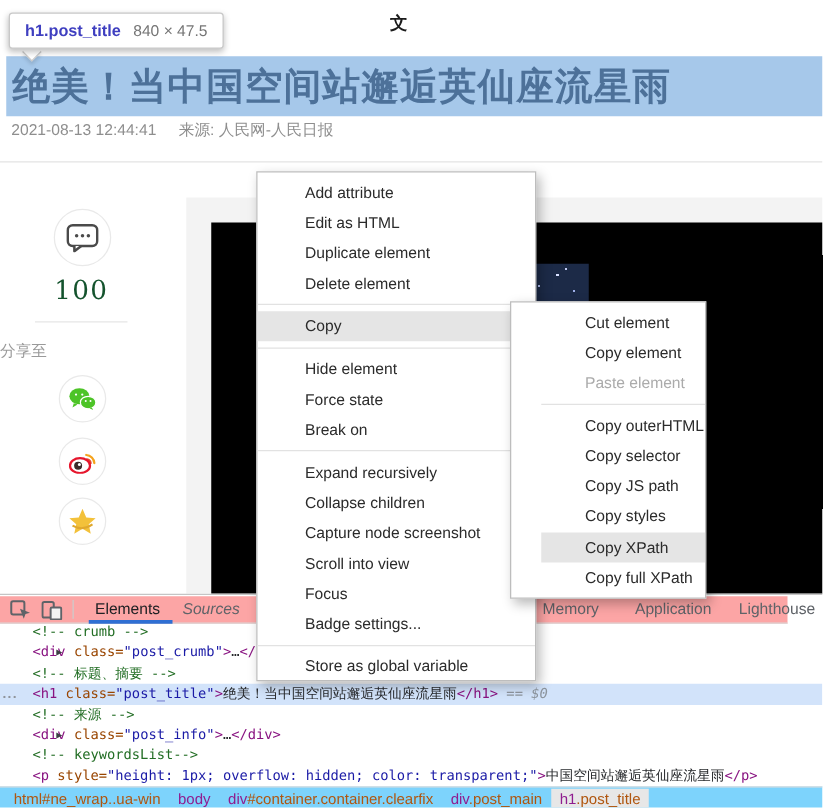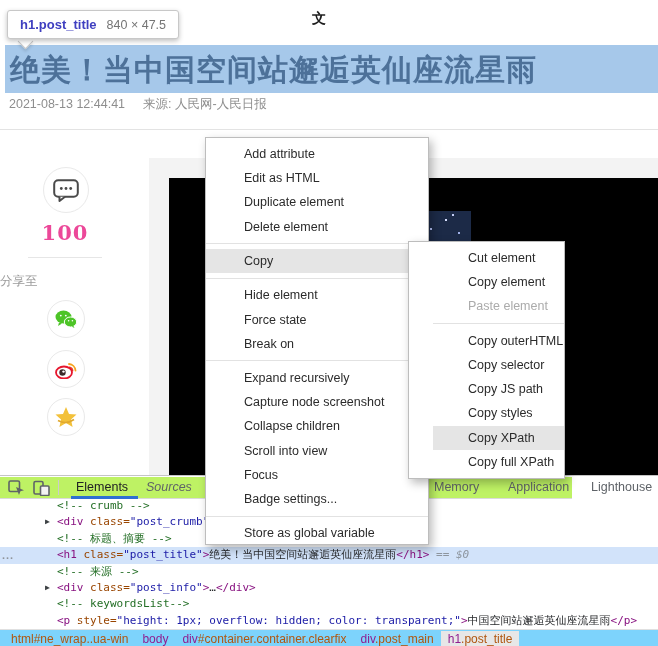--- a/index.html
+++ b/index.html
@@ -29,50 +29,50 @@
   .tip{position:absolute;left:7px;top:10px;height:27px;background:#fff;border:1px solid #c8c8c8;border-radius:3px;
        box-shadow:0 2px 5px rgba(0,0,0,.25);display:flex;align-items:center;padding:0 12px;z-index:60;white-space:nowrap;}
   .tip .sel{font-size:13px;font-weight:700;color:#3f3fc0;}
   .tip .dim{font-size:12.5px;color:#757575;margin-left:10px;}
   .tip-arrow{position:absolute;left:20px;top:36px;width:10px;height:10px;background:#fff;border-left:1px solid #c8c8c8;border-bottom:1px solid #c8c8c8;transform:rotate(-45deg);transform-origin:center;z-index:59;box-shadow:-2px 2px 3px rgba(0,0,0,.12);}
 
   
   .rail{position:absolute;left:0;top:160px;width:130px;}
   .circle{position:absolute;border:1px solid #e9e9e9;border-radius:50%;background:#fff;display:flex;align-items:center;justify-content:center;}
   .c-comment{left:43px;top:7px;width:44px;height:44px;}
-  .comment-count{position:absolute;left:0;top:60px;width:130px;text-align:center;font-family:"DejaVu Serif",serif;font-weight:700;font-size:21px;color:#ec4899;letter-spacing:1px;}
+  .comment-count{position:absolute;left:0;top:60px;width:130px;text-align:center;font-family:"DejaVu Serif",serif;font-weight:400;font-size:21px;color:#14532d;letter-spacing:1px;}
   .rail-hr{position:absolute;left:28px;top:97px;width:74px;height:1px;background:#e6e6e6;}
   .share-label{position:absolute;left:0;top:113px;width:130px;text-align:left;font-size:12.5px;color:#9a9a9a;}
   .c-share{width:36px;height:36px;left:47px;}
   .c-wechat{top:140px;} .c-weibo{top:190px;} .c-qzone{top:238px;}
 
   
   .menu{position:absolute;background:#fff;border:1px solid #bdbdbd;box-shadow:3px 4px 9px rgba(0,0,0,.28);padding:4px 0;box-sizing:border-box;z-index:90;font-size:12.5px;color:#2b2b2b;}
   #main-menu{left:205px;top:137px;width:224px;height:408px;}
   #copy-menu{left:408px;top:241px;width:157px;padding-left:24px;}
   .mi{height:24.2px;line-height:24.2px;padding-left:38px;position:relative;white-space:nowrap;cursor:default;}
   #copy-menu .mi{padding-left:35px;}
   .mi.hl{background:#e5e5e5;}
   .mi.dis{color:#ababab;}
   .mi .arr{position:absolute;right:7px;top:0;font-size:8px;color:#616161;}
   .msep{height:1px;background:#e2e2e2;margin:4.6px 0;}
 
   
   .devtools{position:absolute;left:0;top:475px;width:658px;height:171px;background:#fff;border-top:1px solid #c5c5c5;}
-  .dt-toolbar{position:absolute;left:0;top:1px;width:572px;height:21px;background:#bef264;border-bottom:1px solid #dadada;}
+  .dt-toolbar{position:absolute;left:0;top:1px;width:630px;height:21px;background:#fca5a5;border-bottom:1px solid #dadada;}
   .dt-toolbar svg{position:absolute;top:3px;}
   .ic-inspect{left:8px;} .ic-device{left:33px;}
   .tb-sep{position:absolute;left:58px;top:3px;width:1px;height:15px;background:#ccc;}
   .tab{position:absolute;top:0;height:21px;line-height:21px;font-size:12.5px;color:#5f6368;}
   .tab.active{color:#202124;}
   .tab-0{left:76px;} .tab-1{left:146px;font-style:italic;} .tab-2{left:393px;} .tab-3{left:434px;} .tab-4{left:508px;} .tab-5{left:591px;}
   .tab-underline{position:absolute;left:71px;top:19px;width:67px;height:3px;background:#2f6fd3;}
 
   .tree{position:absolute;left:0;top:22px;width:658px;height:131px;font-family:"DejaVu Sans Mono",monospace;font-size:11px;overflow:hidden;}
-  .trow{position:relative;height:16.4px;line-height:16.4px;padding-left:57px;white-space:nowrap;}
+  .trow{position:relative;height:16.4px;line-height:16.4px;padding-left:26px;white-space:nowrap;}
   .trow.sel{background:#d2e3fa;}
   .trow .tw{position:absolute;left:45px;top:0;font-size:8px;color:#3c4043;}
   .trow .gut{position:absolute;left:2px;top:0;color:#8f949a;letter-spacing:1px;font-family:"Liberation Sans",sans-serif;font-weight:700;}
   .sg-tag{color:#881280;} .sg-attr{color:#994500;} .sg-val{color:#1a1aa6;}
   .sg-com{color:#236e25;} .sg-txt{color:#26282b;} .sg-meta{color:#8d959e;font-style:italic;}
 
   .crumbbar{position:absolute;left:0;top:153px;width:658px;height:18px;background:#7dd3fc;border-top:1px solid #e0e0e0;display:flex;align-items:center;padding-left:4px;font-size:12px;box-sizing:border-box;}
   .crumb{padding:1px 7px;white-space:nowrap;}
   .crumb.sel{background:#e7e7e7;}
   .cr-tag{color:#8f1d8f;} .cr-idcls{color:#b0560f;}
@@ -196,22 +196,22 @@
       <div class="mi">Duplicate element</div>
       <div class="mi">Delete element</div>
       <div class="msep"></div>
       <div class="mi hl">Copy<span class="arr">▶</span></div>
       <div class="msep"></div>
       <div class="mi">Hide element</div>
       <div class="mi">Force state<span class="arr">▶</span></div>
       <div class="mi">Break on<span class="arr">▶</span></div>
       <div class="msep"></div>
       <div class="mi">Expand recursively</div>
+      <div class="mi">Collapse children</div>
       <div class="mi">Capture node screenshot</div>
-      <div class="mi">Collapse children</div>
       <div class="mi">Scroll into view</div>
       <div class="mi">Focus</div>
       <div class="mi">Badge settings...</div>
       <div class="msep"></div>
       <div class="mi">Store as global variable</div>
     </div>
   <div class="menu" id="copy-menu">
       <div class="mi">Cut element</div>
       <div class="mi">Copy element</div>
       <div class="mi dis">Paste element</div>

